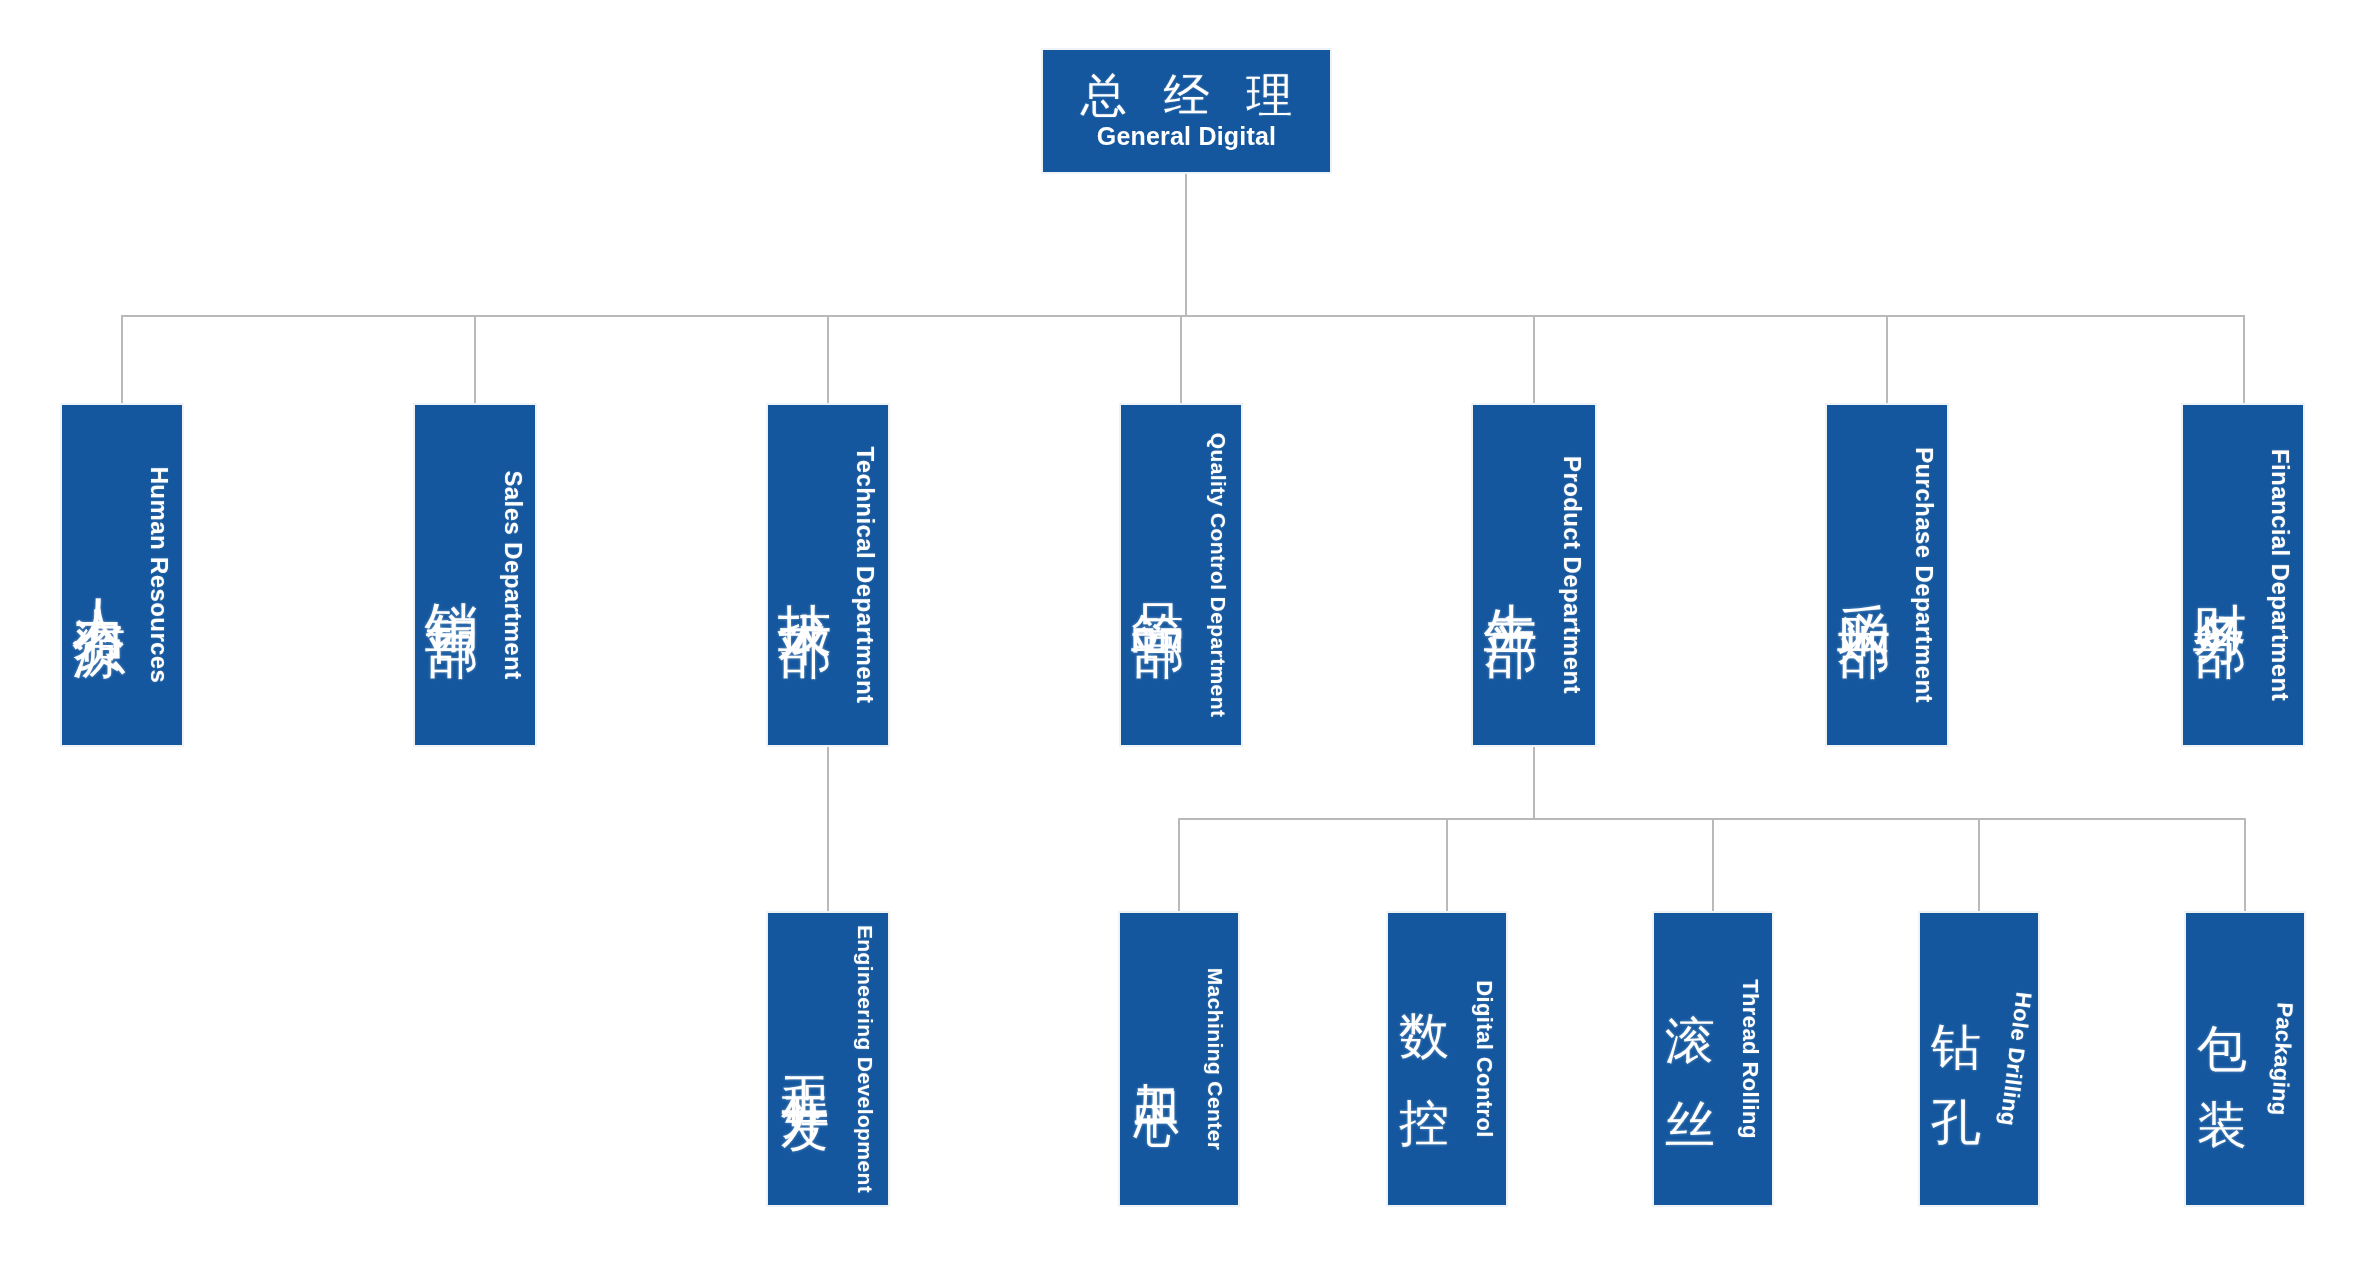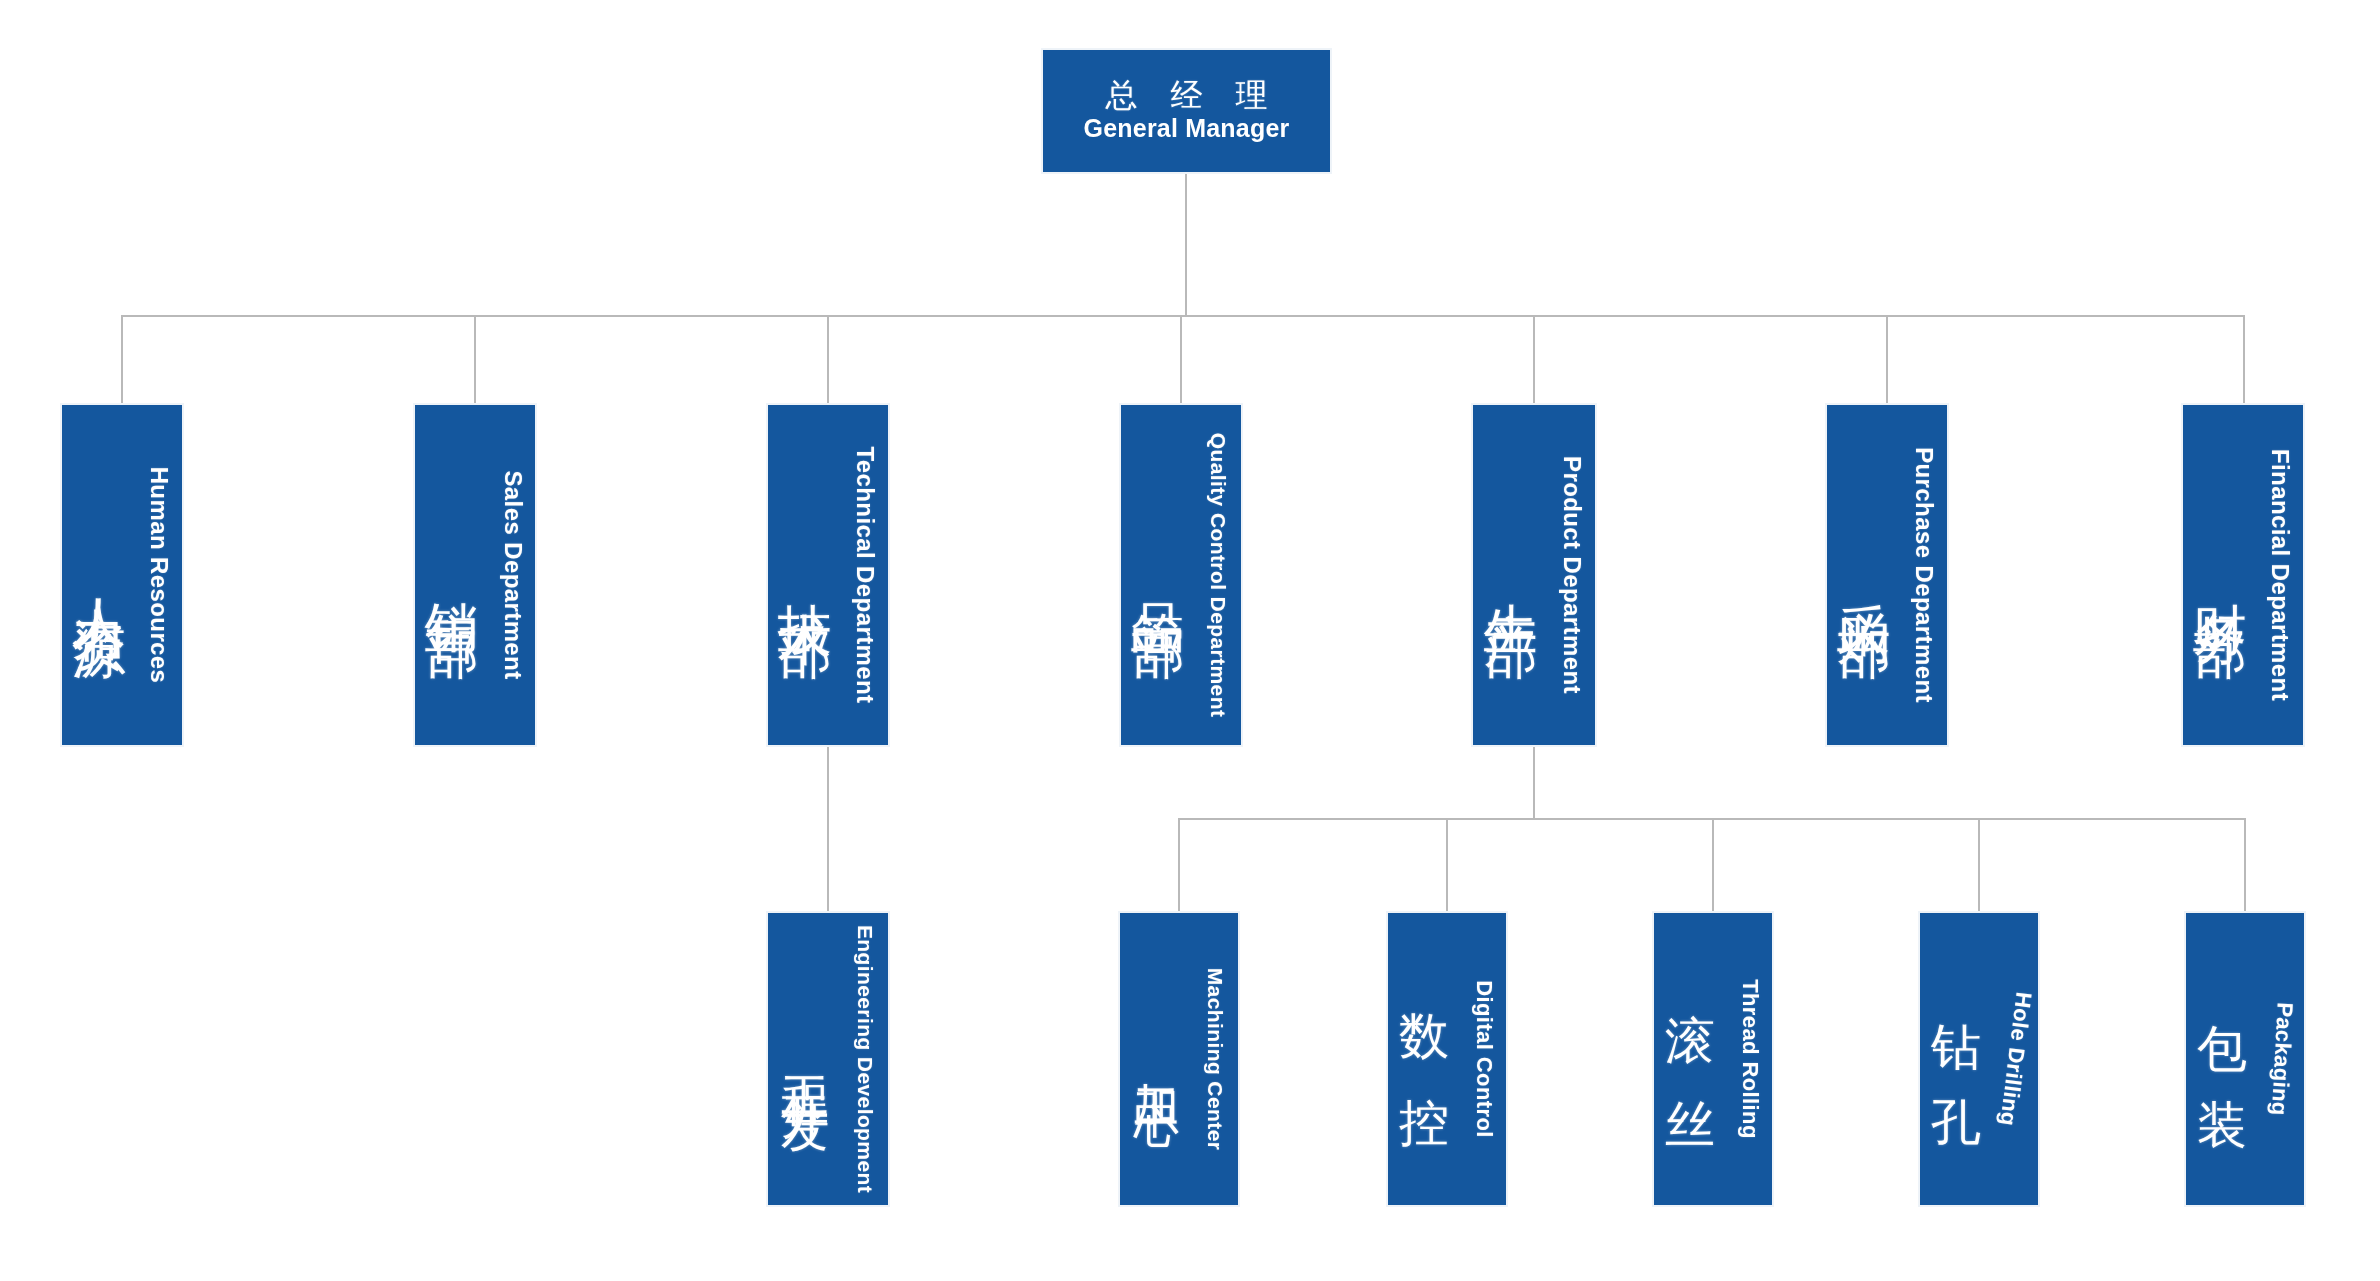--- a/index.html
+++ b/index.html
@@ -22,21 +22,21 @@
     background:#14579e;
     box-shadow:0 0 0 2px #eef3f8;
     display:flex;
     flex-direction:column;
     align-items:center;
     justify-content:center;
     color:#ffffff;
     box-sizing:border-box;
   }
   .box-root .cn{
-    font-size:32px;
+    font-size:46px;
     letter-spacing:12px;
     text-indent:12px;
     line-height:1.05;
     font-weight:400;
     text-shadow:0 0 2px rgba(255,255,255,.35);
   }
   .box-root .en{
     font-size:25px;
     font-weight:700;
     line-height:1.15;
@@ -134,21 +134,21 @@
   <div class="line h" style="left:1178px;top:818px;width:1068px;"></div>
 
   <div class="line v" style="left:1178px;top:818px;height:95px;"></div>
   <div class="line v" style="left:1446px;top:818px;height:95px;"></div>
   <div class="line v" style="left:1712px;top:818px;height:95px;"></div>
   <div class="line v" style="left:1978px;top:818px;height:95px;"></div>
   <div class="line v" style="left:2244px;top:818px;height:95px;"></div>
 
   <div class="box-root" style="left:1043px;top:50px;width:287px;height:122px;">
     <div class="cn">总 经 理</div>
-    <div class="en">General Manager</div>
+    <div class="en">General Digital</div>
   </div>
 
   <div class="box-v s-l2" style="left:62px;top:405px;width:120px;height:340px;">
     <div class="cn">人力资源</div>
     <div class="en">
         <span>Human Resources</span>
       </div>
   </div>
 
   <div class="box-v s-l2" style="left:415px;top:405px;width:120px;height:340px;">

